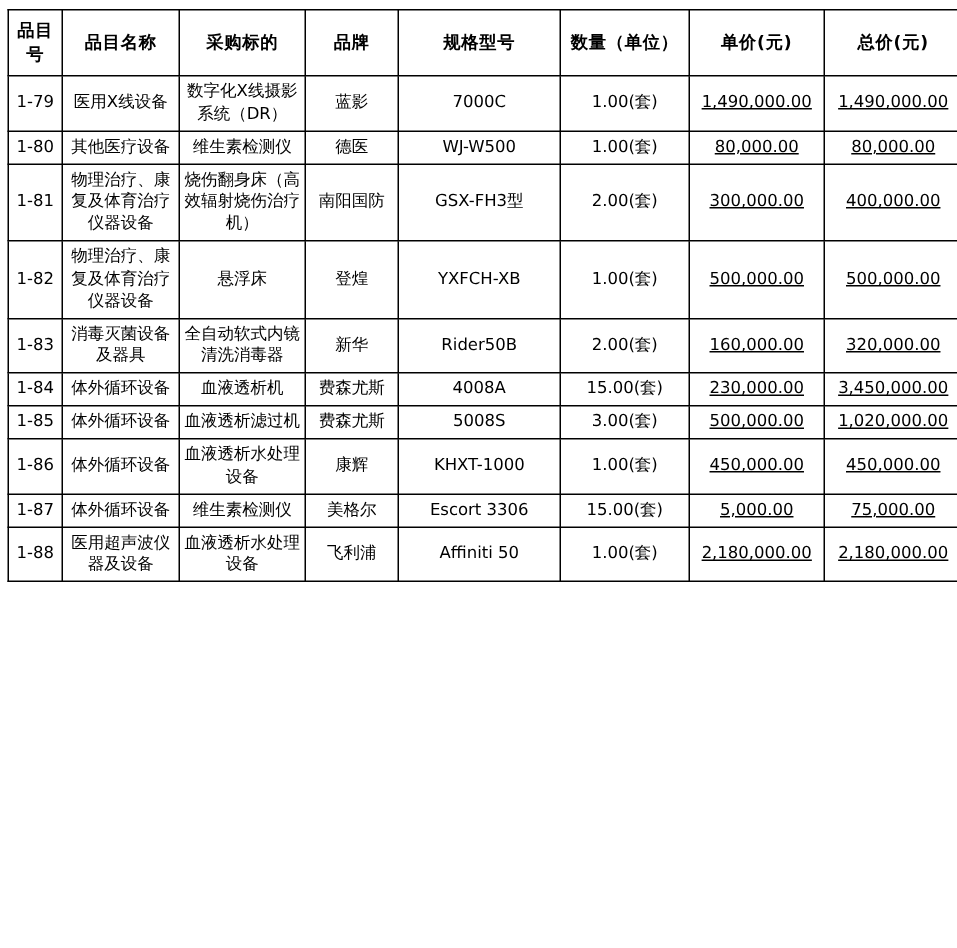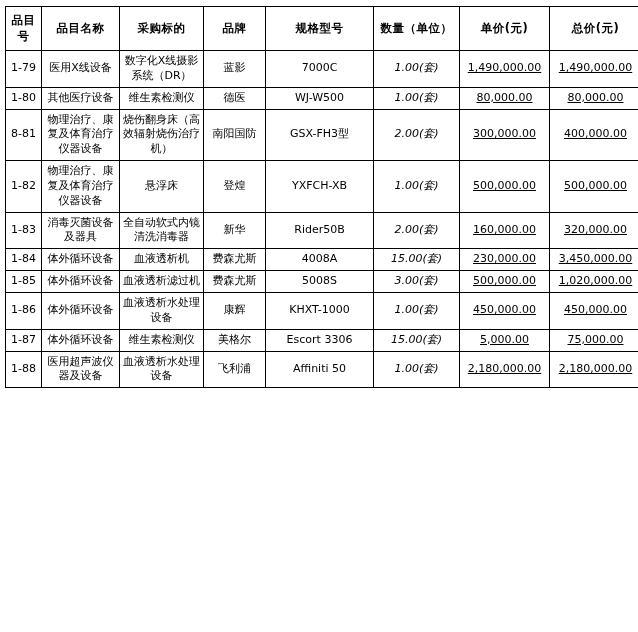--- a/index.html
+++ b/index.html
@@ -61,21 +61,20 @@
     letter-spacing: 0;
     word-break: break-all;
   }
   td.cell-name,
   td.cell-target {
     text-align: center;
   }
   td.cell-qty {
     text-align: center;
     font-size: 11px;
-    font-style: italic;
   }
   td.cell-unit,
   td.cell-total {
     text-align: right;
     padding-right: 6px;
     font-size: 11px;
     text-decoration: underline;
   }
   th.h-unit, th.h-total {
     text-align: right;
@@ -126,21 +125,21 @@
           <td class="cell-no">1-80</td>
           <td class="cell-name">其他医疗设备</td>
           <td class="cell-target">维生素检测仪</td>
           <td class="cell-brand">德医</td>
           <td class="cell-model">WJ-W500</td>
           <td class="cell-qty">1.00(套)</td>
           <td class="cell-unit">80,000.00</td>
           <td class="cell-total">80,000.00</td>
         </tr>
         <tr>
-          <td class="cell-no">8-81</td>
+          <td class="cell-no">1-81</td>
           <td class="cell-name">物理治疗、康复及体育治疗仪器设备</td>
           <td class="cell-target">烧伤翻身床（高效辐射烧伤治疗机）</td>
           <td class="cell-brand">南阳国防</td>
           <td class="cell-model">GSX-FH3型</td>
           <td class="cell-qty">2.00(套)</td>
           <td class="cell-unit">300,000.00</td>
           <td class="cell-total">400,000.00</td>
         </tr>
         <tr>
           <td class="cell-no">1-82</td>

